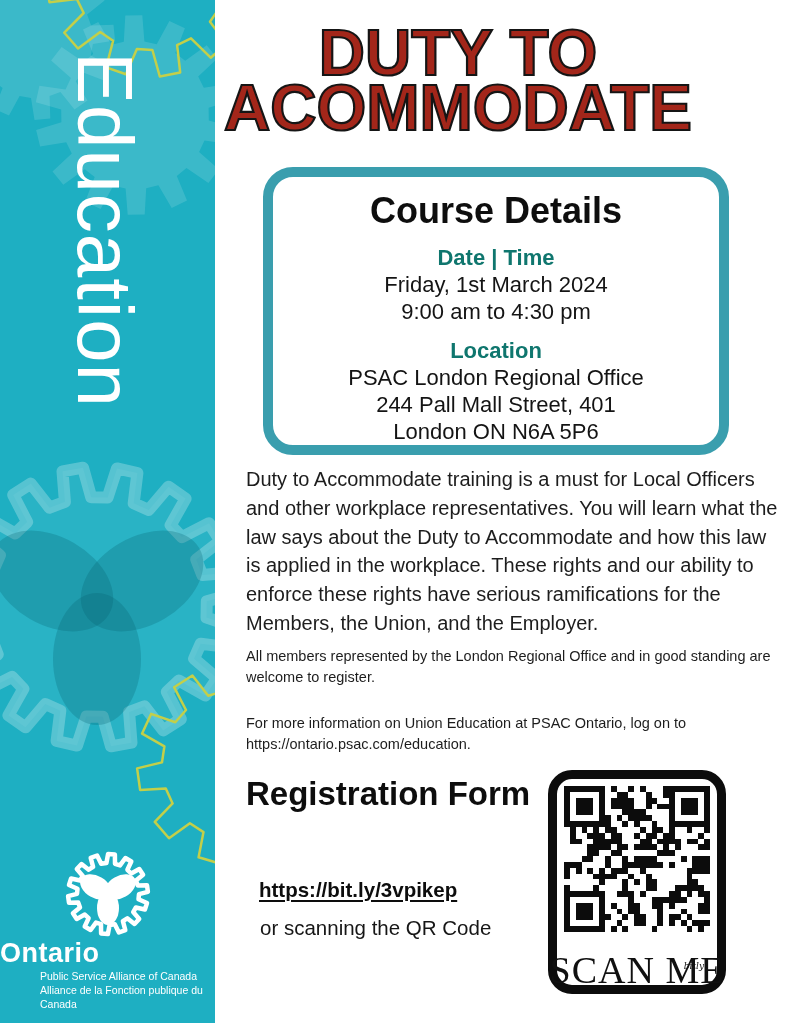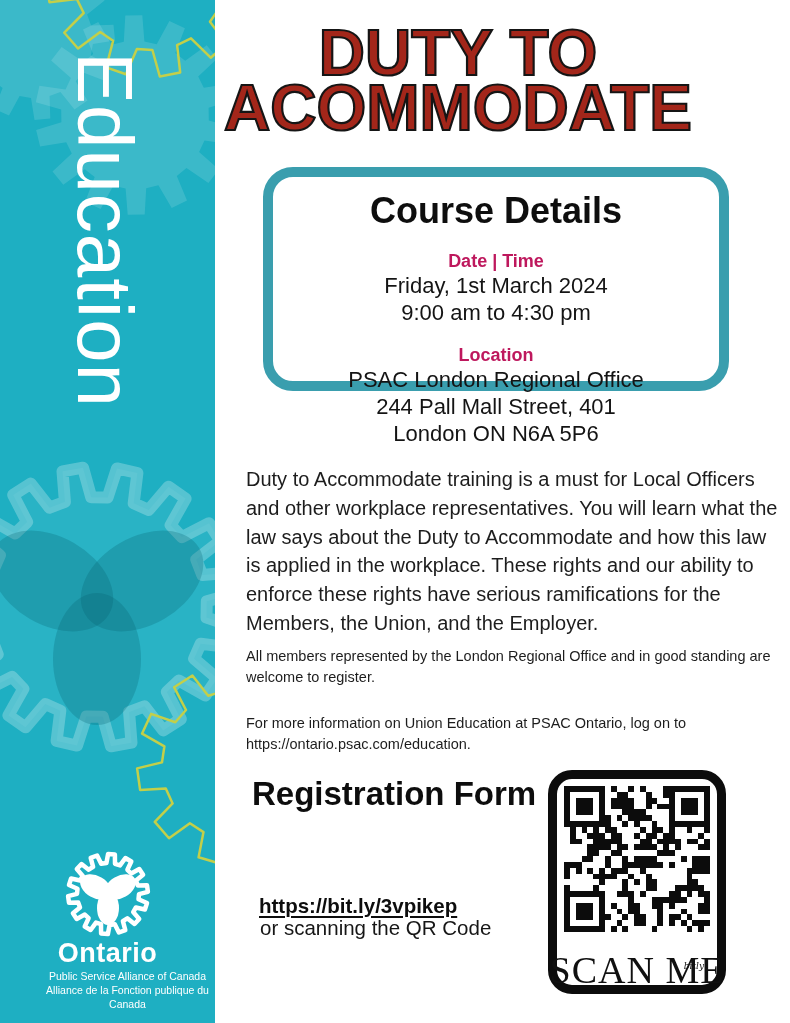--- a/index.html
+++ b/index.html
@@ -8,42 +8,42 @@
     overflow:hidden;font-family:"Liberation Sans",sans-serif;color:#1b1b1b;
     margin:0 auto;
   }
   
   .sidebar{position:absolute;left:0;top:0;width:215px;height:1023px;background:#1eafc2;overflow:hidden;}
   .sidebar svg.bg{position:absolute;left:0;top:0;}
   .edu-text{
     position:absolute;left:144px;top:52px;transform:rotate(90deg);transform-origin:0 0;
     font-size:78px;font-weight:400;color:#ffffff;letter-spacing:1px;white-space:nowrap;line-height:1;
   }
-  .logo-wrap{position:absolute;left:0;top:850px;width:215px;text-align:center;}
+  .logo-wrap{position:absolute;left:0;top:850px;width:215px;}
   .logo-gear{display:block;margin:0 auto;}
   .logo-name{font-size:27px;font-weight:bold;color:#fff;letter-spacing:.5px;margin-top:-2px;}
   .logo-line{font-size:10.5px;color:#fff;line-height:14px;padding-left:40px;}
   
   .main{position:absolute;left:215px;top:0;width:575px;height:1023px;}
   .title{position:absolute;left:0;top:26px;width:486px;text-align:center;
     font-weight:bold;font-size:64px;line-height:55px;letter-spacing:0;
     color:#a3261a;-webkit-text-stroke:2.2px #151515;}
-  .details-box{position:absolute;left:48px;top:167px;width:466px;height:224px;box-sizing:border-box;
+  .details-box{position:absolute;left:48px;top:167px;width:466px;height:288px;box-sizing:border-box;
     border:10px solid #3a9eae;border-radius:30px;background:#fff;text-align:center;padding-top:13px;}
   .cd-heading{font-size:36px;font-weight:bold;color:#0e0e0e;}
-  .cd-label{font-size:18px;font-weight:bold;margin-top:19px;color:#be185d;}
+  .cd-label{font-size:22px;font-weight:bold;margin-top:13px;color:#0f766e;}
   .cd-line{font-size:22px;line-height:27px;color:#141414;}
   .desc{position:absolute;left:31px;top:465px;width:538px;font-size:20px;line-height:28.8px;color:#1d1d1d;}
   .note{position:absolute;left:31px;width:532px;font-size:14.5px;line-height:21px;color:#1d1d1d;}
   .note1{top:646px;}
   .note2{top:713px;}
-  .reg-heading{position:absolute;left:31px;top:775px;font-size:33px;font-weight:bold;color:#0d0d0d;margin-left:6px;}
+  .reg-heading{position:absolute;left:31px;top:775px;font-size:33px;font-weight:bold;color:#0d0d0d;}
   .reg-lines{position:absolute;left:31px;top:814px;font-size:20.5px;line-height:28px;color:#161616;}
   .reg-link{position:absolute;left:44px;top:878px;font-size:20.5px;font-weight:bold;color:#0d0d0d;
-    text-decoration:underline;text-underline-offset:3px;margin-top:16px;}
+    text-decoration:underline;text-underline-offset:3px;}
   .reg-alt{position:absolute;left:45px;top:916px;font-size:20.5px;color:#161616;}
   .qr-box{position:absolute;left:333px;top:770px;width:178px;height:224px;box-sizing:border-box;
     background:#fff;border:9px solid #0c0c0c;border-radius:24px;padding:7px;}
   .qr-box svg{display:block;}
   .qr-brand{position:absolute;right:12px;bottom:14px;font-family:"DejaVu Serif",serif;
     font-style:italic;font-size:9px;background:#fff;padding:0 1px;color:#111;}
   .scan-me{position:absolute;left:327px;top:948px;width:190px;text-align:center;
     font-family:"Liberation Serif",serif;font-size:38px;letter-spacing:1px;color:#101010;}
 </style>
 </head>

